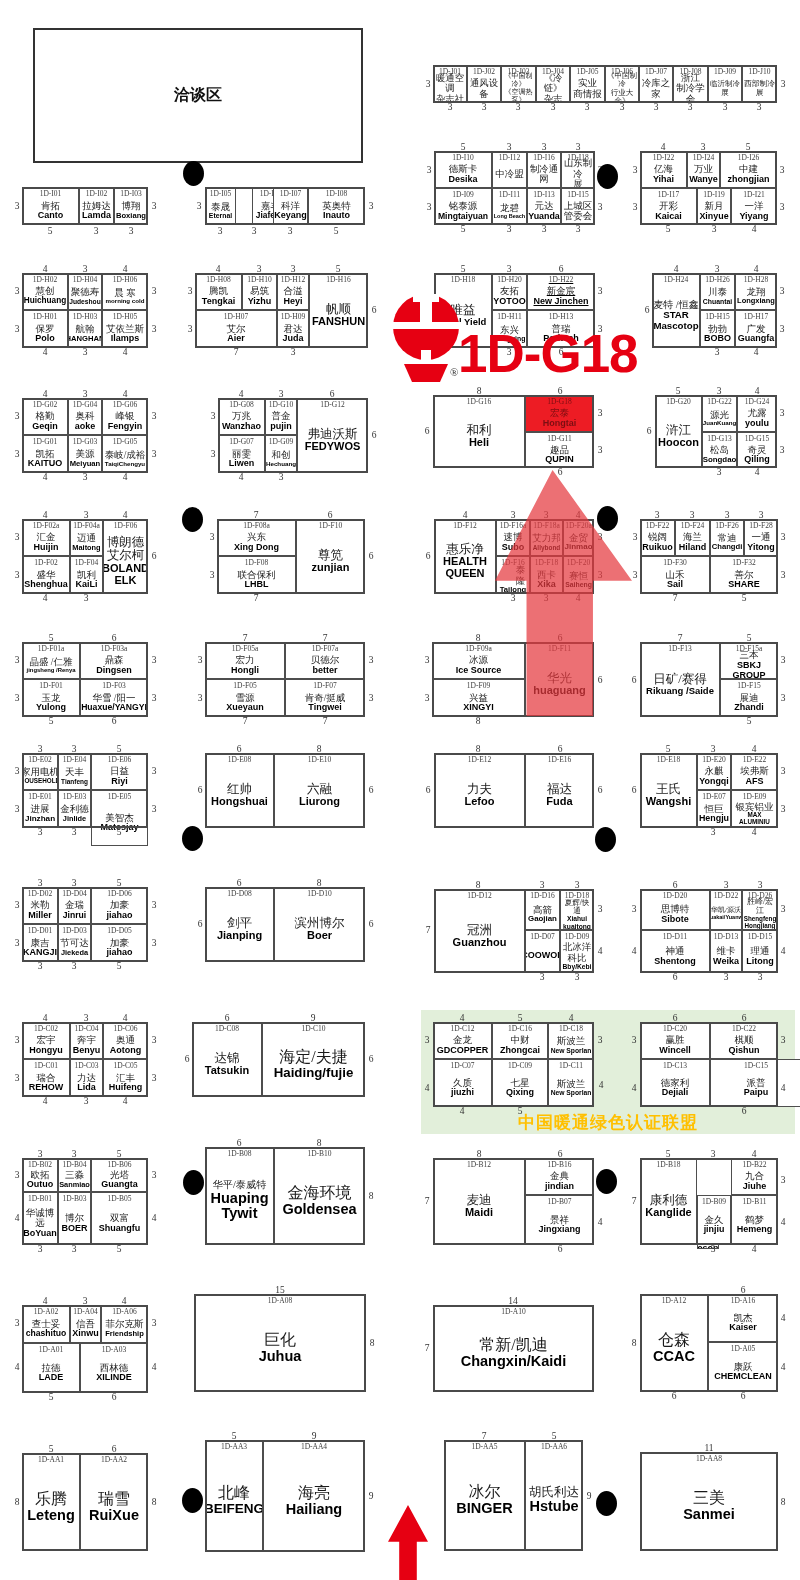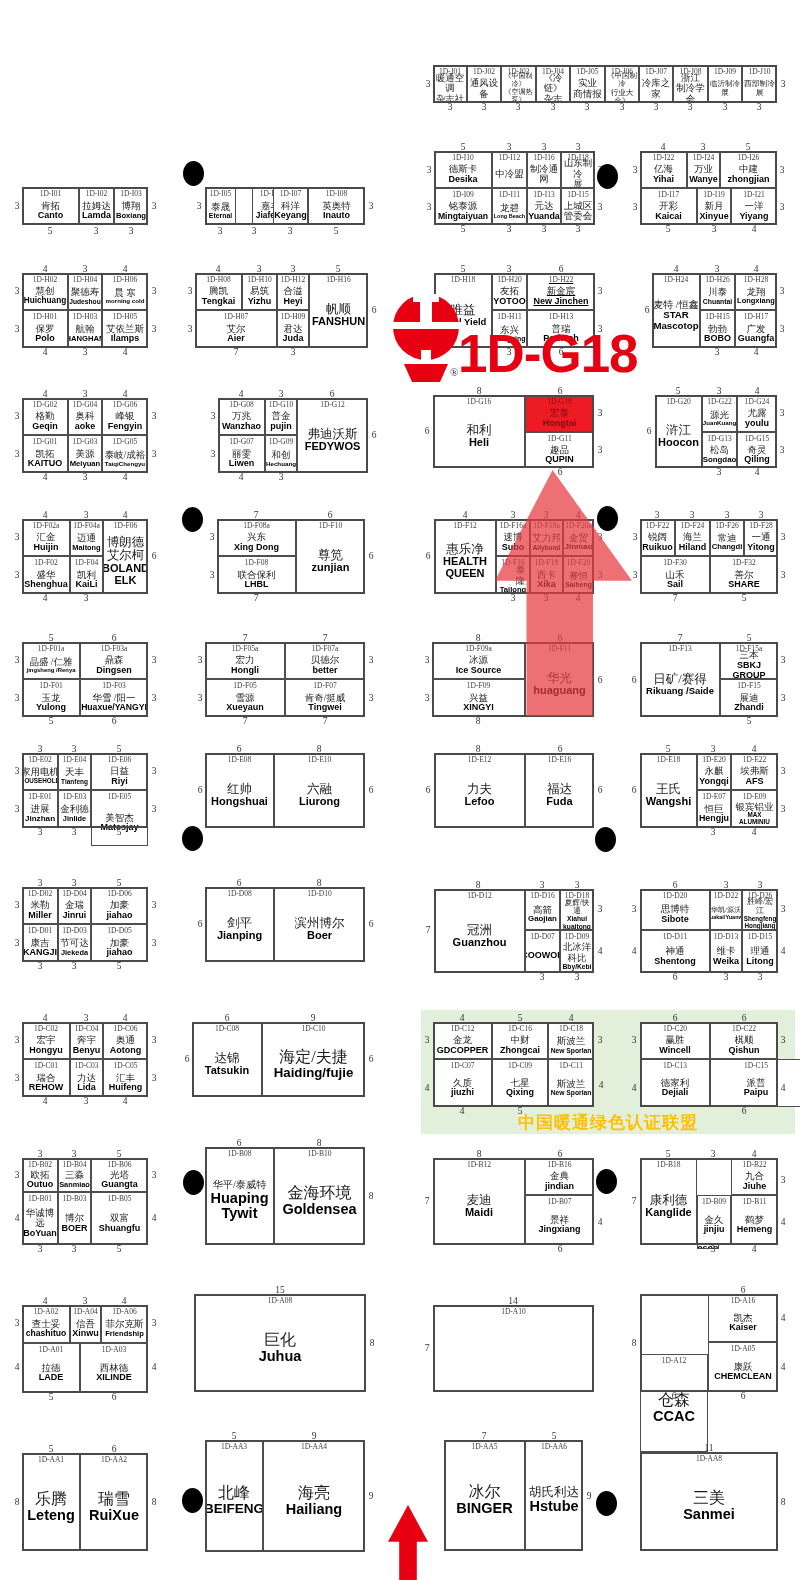--- a/index.html
+++ b/index.html
@@ -33,20 +33,23 @@
   #logo{position:absolute;left:390px;top:294px;width:74px;height:90px}
   #bigBoothId{position:absolute;left:458px;top:327px;font-size:53px;font-weight:800;line-height:1;
        color:var(--accent,#e60012);letter-spacing:-1px;white-space:nowrap}
   .z1{z-index:1}.z2{z-index:2}.z3{z-index:3}.z4{z-index:4}.z5{z-index:5}
 </style>
 </head>
 <body>
 
 <div id="canvas" style="--accent: #e60012; --hl: #ed1c24; --arrow: rgba(229,57,63,0.72); --green: #e2efda; --banner: #ffc000;">
 
+  <div id="negotiation">
+    <span>洽谈区</span>
+  </div>
 
   <div id="greenArea" class="z1"></div>
 
   <div id="cells">
       <div class="cell z1" style="left: 22px; top: 187px; width: 57px; height: 38px;">
         <span class="bid">1D-I01</span>
         <span class="names">
           <span class="cn" style="font-size: 9.5px;">肯拓</span>
           <span class="en" style="font-size: 9px;">Canto</span>
         </span>
@@ -1308,22 +1311,26 @@
       </div>
       <div class="cell z1" style="left: 194px; top: 1294px; width: 172px; height: 98px;">
         <span class="bid">1D-A08</span>
         <span class="names">
           <span class="cn" style="font-size: 16px;">巨化</span>
           <span class="en" style="font-size: 14.5px;">Juhua</span>
         </span>
       </div>
       <div class="cell z1" style="left: 433px; top: 1305px; width: 161px; height: 87px;">
         <span class="bid">1D-A10</span>
-      </div>
-      <div class="cell z1" style="left: 640px; top: 1354px; width: 68px; height: 98px;">
+        <span class="names">
+          <span class="cn" style="font-size: 16px;">常新/凯迪</span>
+          <span class="en" style="font-size: 14.5px;">Changxin/Kaidi</span>
+        </span>
+      </div>
+      <div class="cell z1" style="left: 640px; top: 1294px; width: 68px; height: 98px;">
         <span class="bid">1D-A12</span>
         <span class="names">
           <span class="cn" style="font-size: 16px;">仓森</span>
           <span class="en" style="font-size: 14.5px;">CCAC</span>
         </span>
       </div>
       <div class="cell z1" style="left: 708px; top: 1294px; width: 70px; height: 48px;">
         <span class="bid">1D-A16</span>
         <span class="names">
           <span class="cn" style="font-size: 9.5px;">凯杰</span>

